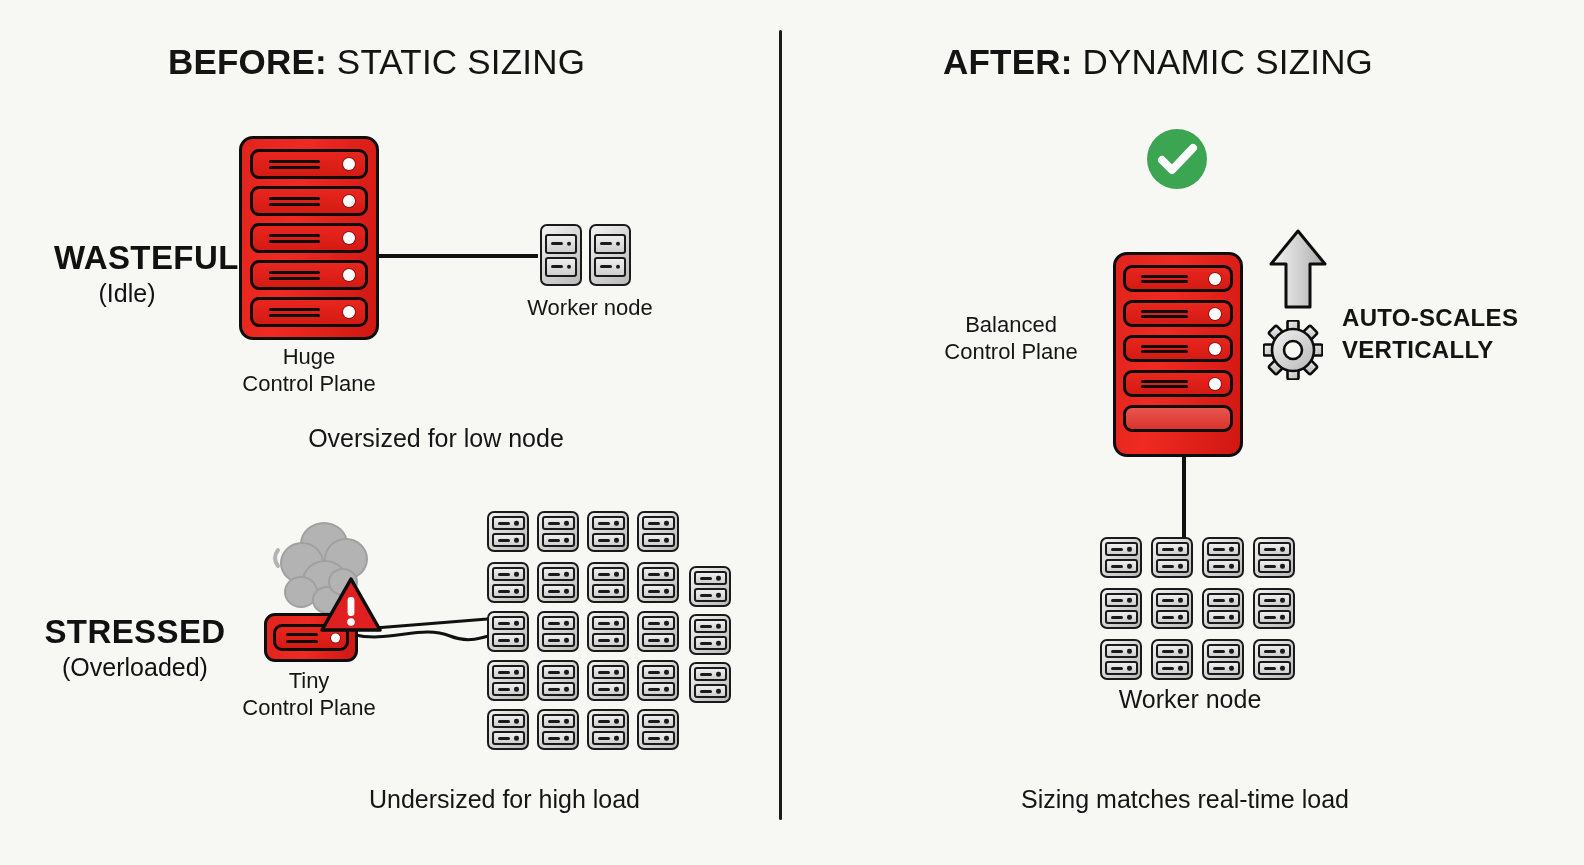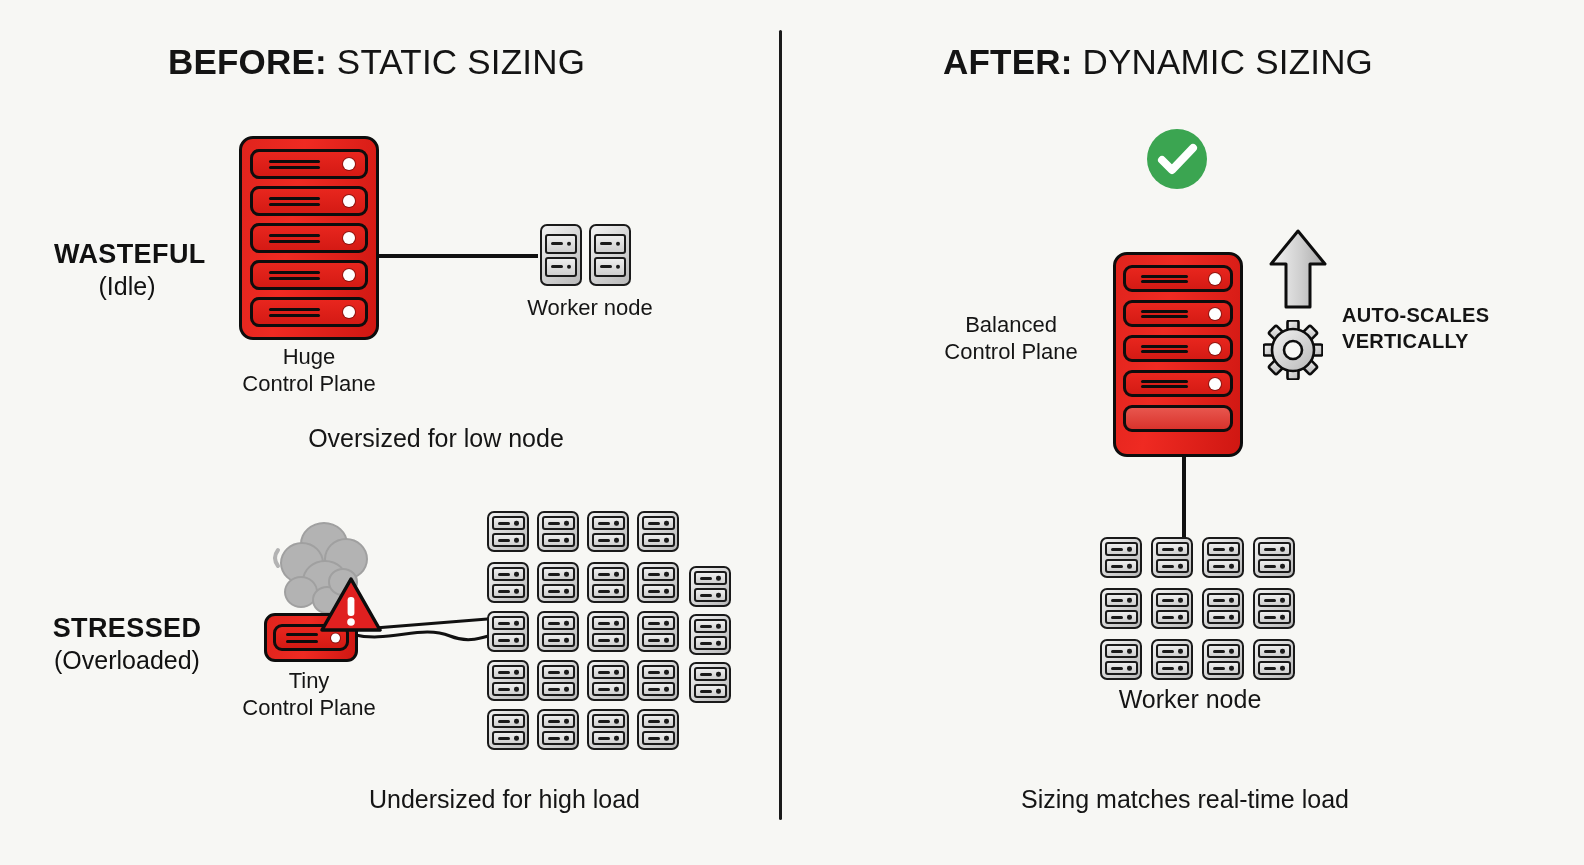--- a/index.html
+++ b/index.html
@@ -26,24 +26,24 @@
   #title-after{left:943px;}
 
   
   #divider{
     position:absolute;left:779px;top:30px;width:3px;height:790px;
     background:#1a1a1a;border-radius:2px;
   }
 
   
   .side-label{position:absolute;text-align:center;white-space:nowrap;}
-  .side-label .big{font-size:27px;font-weight:700;letter-spacing:.4px;display:block;line-height:1.22;text-align:center;}
+  .side-label .big{font-size:33px;font-weight:700;letter-spacing:.4px;display:block;line-height:1.22;text-align:center;}
   .side-label .sub{font-size:25px;font-weight:400;display:block;line-height:1.22;}
   #label-wasteful{left:54px;top:238px;width:146px;}
-  #label-stressed{left:36px;top:612px;width:182px;}
+  #label-stressed{left:44px;top:612px;width:182px;}
 
   
   .cap{position:absolute;text-align:center;font-size:22px;line-height:1.22;white-space:nowrap;color:#151515;}
   .big-cap{position:absolute;text-align:center;font-size:25px;white-space:nowrap;color:#151515;}
 
   
   .cplane{
     position:absolute;border:3px solid #0d0d0d;border-radius:14px;
     background:linear-gradient(100deg,#e0241d 0%,#ef2a22 38%,#cf1712 100%);
     box-sizing:border-box;
@@ -124,21 +124,21 @@
   #warning{position:absolute;left:320px;top:577px;width:62px;height:56px;}
 
   
   #check-ok{position:absolute;left:1146px;top:128px;width:62px;height:62px;}
 
   
   #arrow-up{position:absolute;left:1268px;top:228px;width:60px;height:82px;}
   #gear{position:absolute;left:1263px;top:320px;width:60px;height:60px;}
   #autoscale-text{
     position:absolute;left:1342px;top:302px;width:220px;
-    font-size:20px;font-weight:700;line-height:1.32;letter-spacing:.3px;color:#141414;
+    font-size:24px;font-weight:700;line-height:1.32;letter-spacing:.3px;color:#141414;
   }
 </style>
 </head>
 <body>
 
 <div class="stage">
 
   <div class="panel-title" id="title-before">
     <span class="hl">BEFORE:</span><span class="rg"> STATIC SIZING</span>
   </div>

